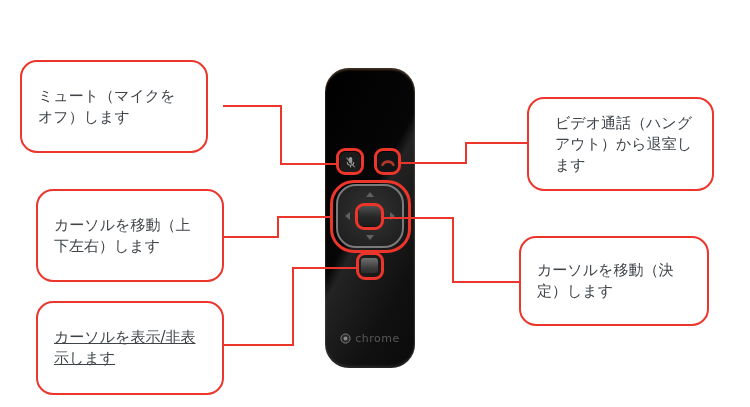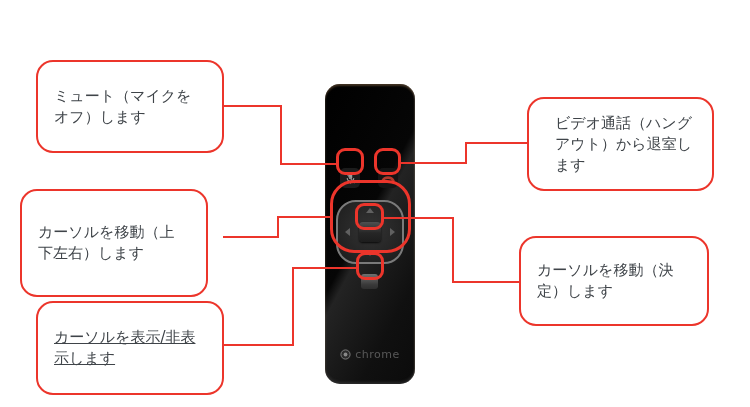--- a/index.html
+++ b/index.html
@@ -23,39 +23,39 @@
     background: #ffffff;
     display: flex;
     align-items: center;
     padding: 2px 10px 2px 16px;
     color: #3f4449;
     font-size: 15px;
     line-height: 21px;
     white-space: pre-line;
     z-index: 4;
   }
-  .co-mute   { left: 36px;  top: 60px;  width: 188px; height: 93px; }
-  .co-move   { left: 20px;  top: 189px; width: 188px; height: 108px; }
+  .co-mute   { left: 20px;  top: 60px;  width: 188px; height: 93px; }
+  .co-move   { left: 36px;  top: 189px; width: 188px; height: 93px; }
   .co-toggle { left: 36px;  top: 301px; width: 188px; height: 94px; text-decoration: underline; }
   .co-leave  { left: 527px; top: 97px;  width: 187px; height: 94px; justify-content: center; }
   .co-select { left: 519px; top: 236px; width: 190px; height: 90px; }
 
   
   .line {
     position: absolute;
     background: #ec352b;
     z-index: 2;
   }
 
   
   .remote {
     position: absolute;
-    left: 325px; top: 84px;
+    left: 325px; top: 68px;
     width: 90px; height: 300px;
-    border-radius: 15px;
+    border-radius: 24px;
     background: linear-gradient(118deg, #000000 0%, #060606 45%, #232323 50%, #101010 78%, #0b0b0b 100%);
     box-shadow: inset 0 2px 2px rgba(168,128,88,0.38), inset 0 -2px 3px rgba(130,130,130,0.22), inset -1px 0 1px rgba(90,90,90,0.25);
     z-index: 1;
   }
   .r-btn {
     position: absolute;
     display: flex;
     align-items: center;
     justify-content: center;
   }

